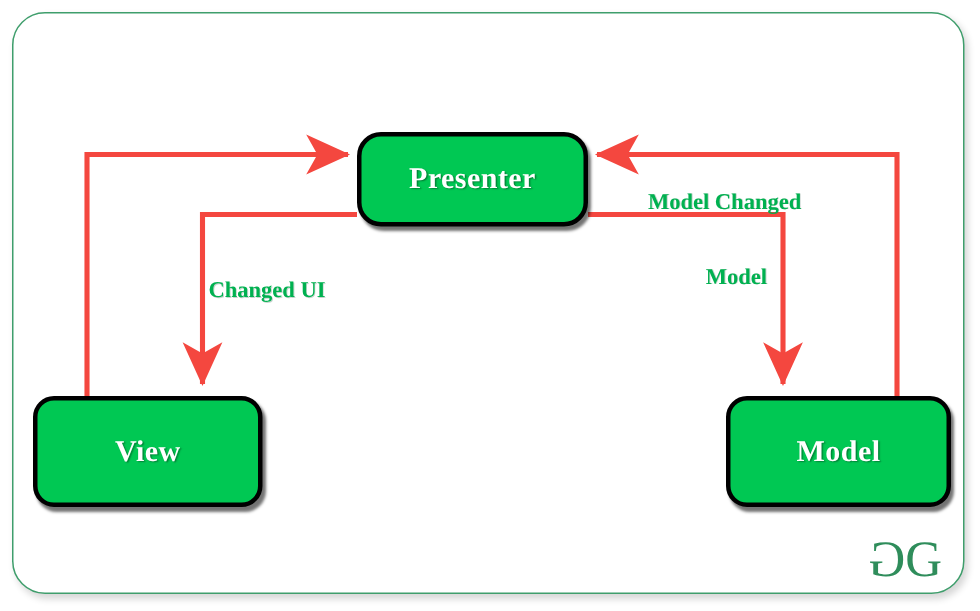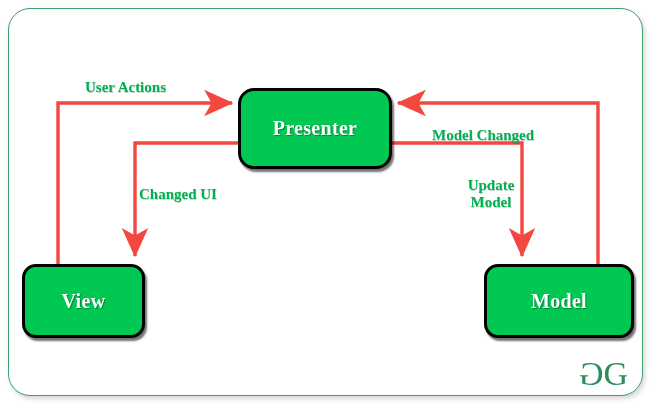--- a/index.html
+++ b/index.html
@@ -53,27 +53,27 @@
     font-weight: bold;
     font-size: 20px;
     letter-spacing: 0.3px;
     text-shadow: 1px 1px 1px rgba(0,0,0,0.35);
     white-space: nowrap;
   }
   #node-presenter {
     left: 238px;
     top: 88px;
     width: 154px;
-    height: 81px;
+    height: 63px;
     border-radius: 16px;
   }
   #node-view {
     left: 22px;
     top: 264px;
-    width: 123px;
+    width: 153px;
     height: 74px;
   }
   #node-model {
     left: 484px;
     top: 264px;
     width: 150px;
     height: 74px;
   }
   
   .edge-label {
@@ -157,28 +157,26 @@
   </div>
 
   <div class="node" id="node-view">
     <span class="node-label">View</span>
   </div>
 
   <div class="node" id="node-model">
     <span class="node-label">Model</span>
   </div>
 
-  <div class="edge-label" id="label-user-actions">User Actions</div>
 
   <div class="edge-label" id="label-model-changed">Model Changed</div>
 
   <div class="edge-label" id="label-update-ui">Changed UI</div>
 
   <div class="edge-label" id="label-update-model">
-    <div>Update</div>
     <div>Model</div>
   </div>
 
   <div class="gfg-logo">
     <span class="rev">G</span><span>G</span>
   </div>
 
 </div>
 
 </body></html>

